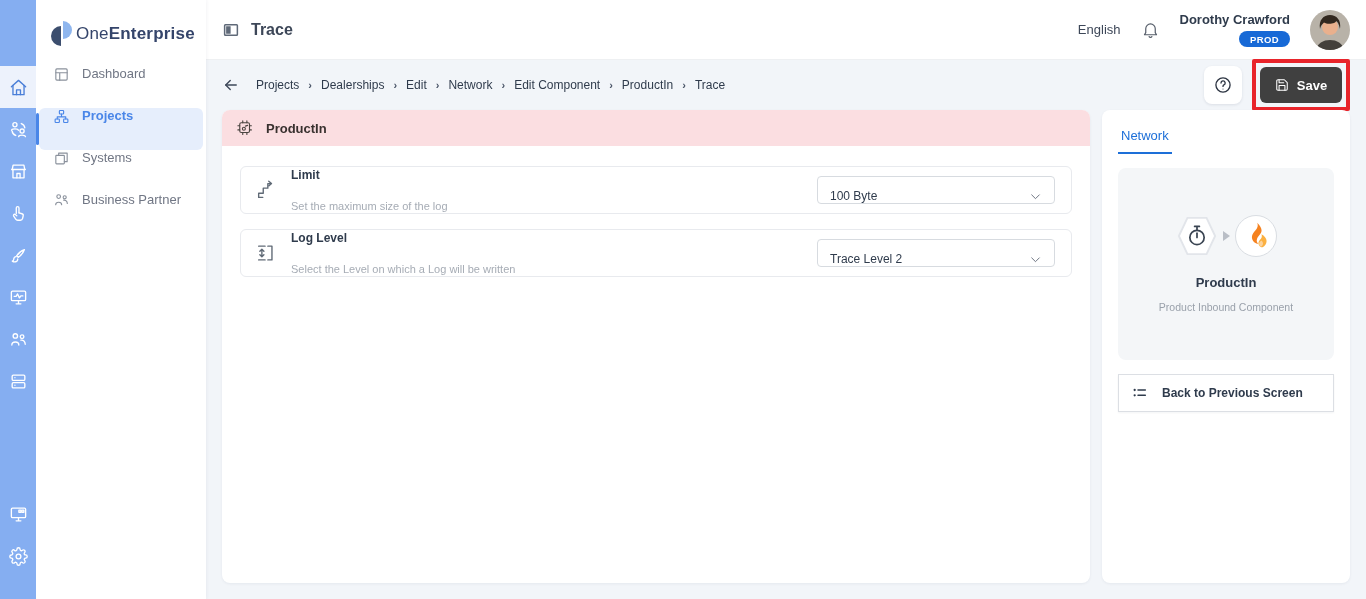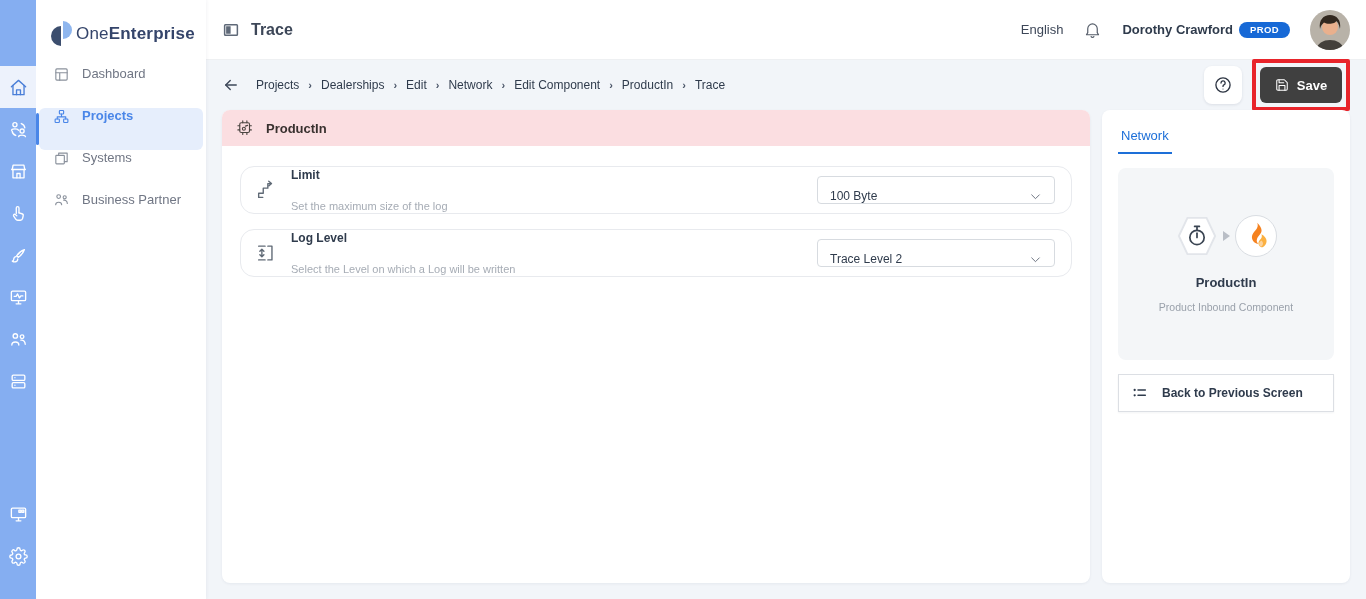--- a/index.html
+++ b/index.html
@@ -29,21 +29,21 @@
   .active-bar { position:absolute; left:-3px; top:5px; bottom:5px; width:3px; background:#4a86e8; border-radius:2px; }
 
   
   .main { margin-left:206px; height:599px; display:flex; flex-direction:column; }
   .topbar { height:60px; background:#fff; display:flex; align-items:center; padding:0 16px; border-bottom:1px solid #eef0f2; }
   .page-title { display:flex; align-items:center; gap:11px; font-size:16px; font-weight:bold; color:#3d4758; }
   .topbar-right { margin-left:auto; display:flex; align-items:center; gap:20px; }
   .lang { font-size:13px; color:#3d4758; cursor:pointer; }
   .bell { cursor:pointer; }
   .bell svg { width:19px; height:19px; stroke:#545c68; fill:none; stroke-width:1.5; stroke-linecap:round; stroke-linejoin:round; }
-  .user { display:flex; flex-direction:row; align-items:center; gap:4px; cursor:pointer; }
+  .user { display:flex; flex-direction:column; align-items:flex-end; gap:4px; cursor:pointer; }
   .user-name { font-size:13px; font-weight:bold; color:#2f3b4c; }
   .badge { background:#1769d6; color:#fff; font-size:9.5px; font-weight:bold; padding:2.5px 11px; border-radius:9px; letter-spacing:.4px; margin-left:2px; }
   .avatar { width:40px; height:40px; border-radius:50%; overflow:hidden; cursor:pointer; flex:0 0 auto; }
 
   
   .content { flex:1; background:#f2f5f9; padding:0 16px; }
   .crumbrow { height:50px; display:flex; align-items:center; }
   .back-arrow { cursor:pointer; margin-right:16px; display:flex; }
   .back-arrow svg { width:18px; height:18px; stroke:#3d4758; fill:none; stroke-width:1.8; stroke-linecap:round; stroke-linejoin:round; }
   .crumbs { display:flex; align-items:center; gap:9px; font-size:12px; color:#2f3b4c; }
@@ -54,21 +54,21 @@
   .help-btn svg { width:20px; height:20px; stroke:#2c3442; fill:none; stroke-width:1.6; stroke-linecap:round; }
   .save-annotation { border:4px solid #e8242b; padding:4px; border-radius:2px; background:transparent; }
   .save-btn { width:82px; height:36px; background:#404040; border:none; border-radius:6px; color:#fff; font-size:13px; font-weight:bold; font-family:"Liberation Sans",sans-serif; display:flex; align-items:center; justify-content:center; gap:8px; cursor:pointer; }
   .save-btn svg { width:14px; height:14px; stroke:#fff; fill:none; stroke-width:1.8; stroke-linecap:round; stroke-linejoin:round; }
 
   .cards { display:flex; gap:12px; align-items:flex-start; }
   .main-card { flex:1; background:#fff; border-radius:8px; height:473px; box-shadow:0 1px 3px rgba(20,30,60,.06); }
   .card-head { height:36px; background:#fbdee1; border-radius:8px 8px 0 0; display:flex; align-items:center; gap:12px; padding:0 14px; font-size:13px; font-weight:bold; color:#39312f; }
   .card-head svg { width:18px; height:18px; stroke:#4a4440; fill:none; stroke-width:1.5; stroke-linecap:round; stroke-linejoin:round; }
   .card-body { padding:20px 18px; }
-  .setting-row { display:flex; align-items:center; border:1px solid #e8eaee; border-radius:14px; height:48px; padding:0 16px 0 14px; margin-bottom:15px; background:#fff; }
+  .setting-row { display:flex; align-items:center; border:1px solid #e8eaee; border-radius:6px; height:48px; padding:0 16px 0 14px; margin-bottom:15px; background:#fff; }
   .row-icon svg { width:22px; height:22px; stroke:#606a76; fill:none; stroke-width:1.5; stroke-linecap:round; stroke-linejoin:round; }
   .row-text { margin-left:14px; }
   .row-title { font-size:12px; font-weight:bold; color:#2f3b4c; }
   .row-sub { font-size:11px; color:#a6acb5; margin-top:18px; }
   .dropdown { margin-left:auto; width:238px; height:28px; border:1px solid #d7dbe0; border-radius:4px; display:flex; align-items:flex-end; padding:0 12px; font-size:12px; color:#2f3b4c; background:#fff; cursor:pointer; }
   .dropdown svg { margin-left:auto; width:13px; height:13px; stroke:#6b7280; fill:none; stroke-width:1.8; stroke-linecap:round; stroke-linejoin:round; }
 
   
   .side-panel { width:248px; background:#fff; border-radius:8px; height:473px; padding:10px 16px; box-shadow:0 1px 3px rgba(20,30,60,.06); }
   .tab { display:inline-block; color:#1d6fd8; font-size:13px; padding:8px 3px 9px; border-bottom:2px solid #1d6fd8; cursor:pointer; }

